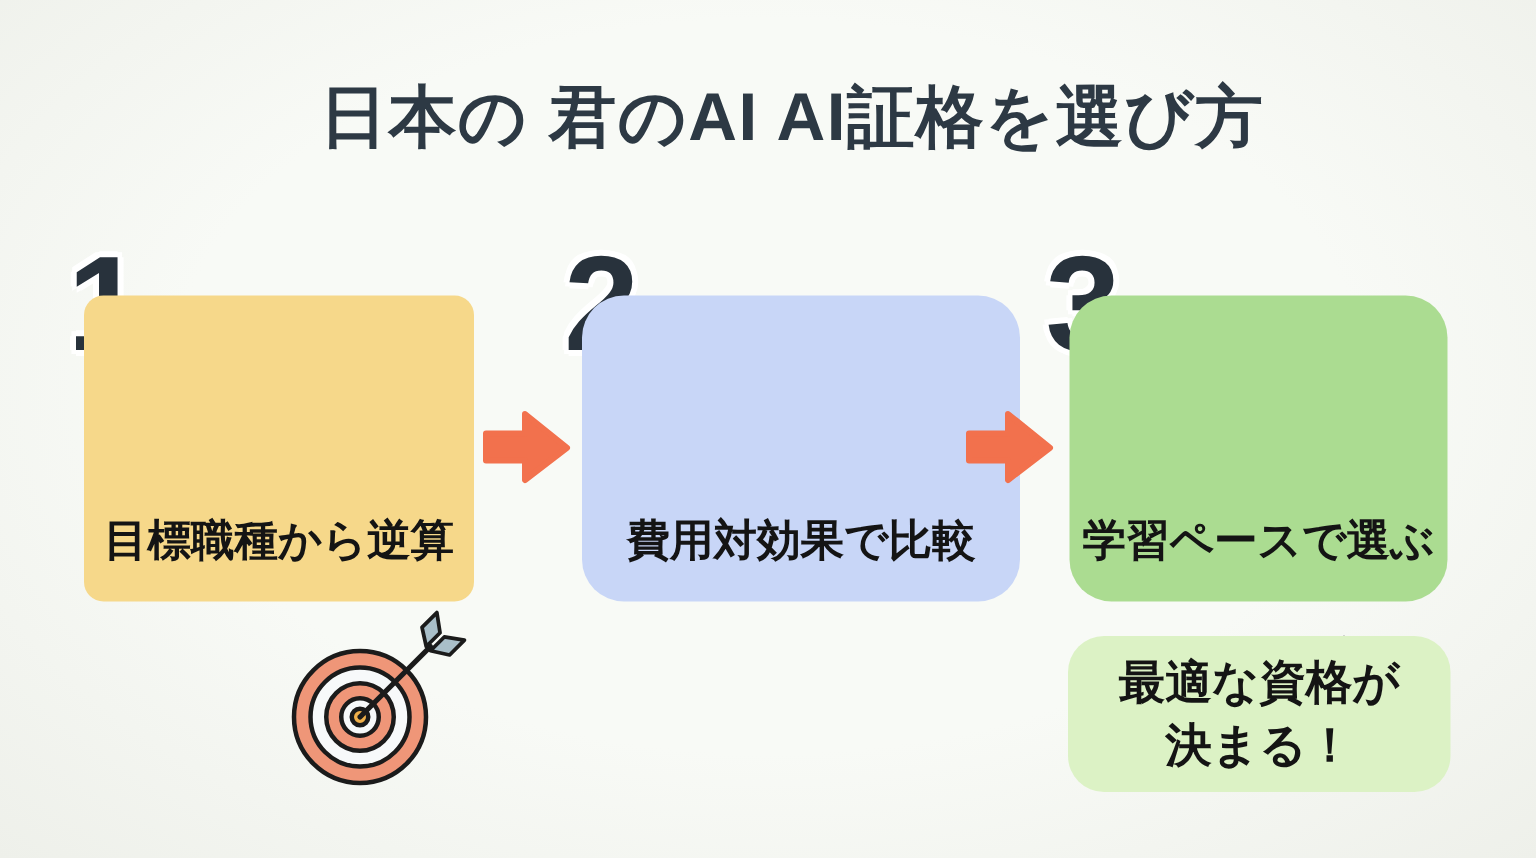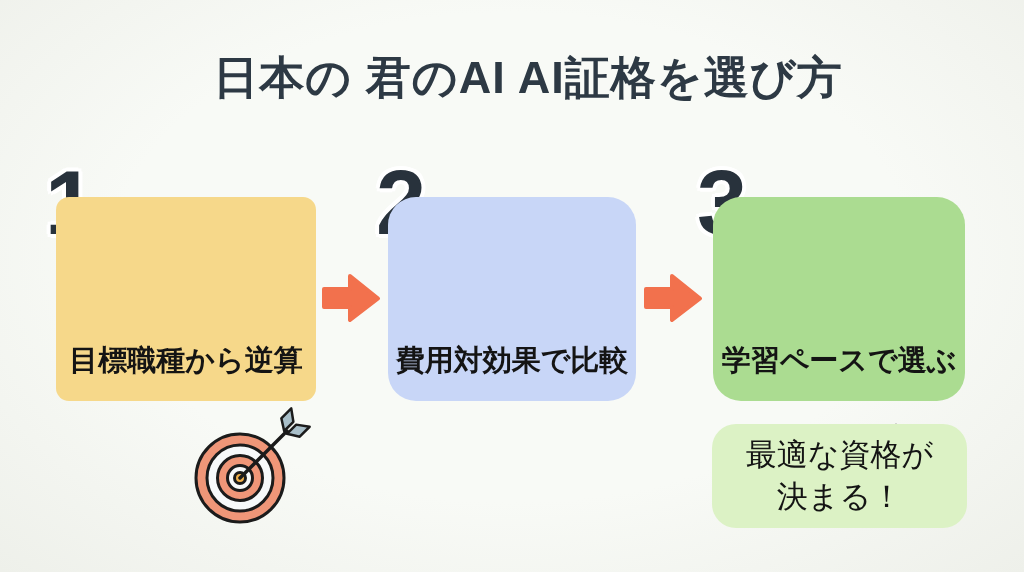--- a/index.html
+++ b/index.html
@@ -15,21 +15,21 @@
   .title{
     position:absolute;left:0;right:0;top:48px;margin:0;
     text-align:center;font-size:45px;font-weight:800;letter-spacing:1px;
     color:#2d3944;
     padding-left:32px;
   }
   .card{
     position:absolute;top:197px;height:204px;border-radius:28px;
   }
   .card-1{left:56px;width:260px;background:#f6d88a;border-radius:13px;}
-  .card-2{left:388px;width:248px;background:#c8d6f7;}
+  .card-2{left:388px;width:248px;background:#c8d6f7;padding-left:44px;}
   .card-3{left:713px;width:252px;background:#abdc91;}
   .step-number{
     position:absolute;top:158px;width:60px;text-align:center;
     font-size:90px;line-height:1;font-weight:900;color:#28323c;
     text-shadow:
       -4px 0 0 #fff, 4px 0 0 #fff, 0 -4px 0 #fff, 0 4px 0 #fff,
       -3px -3px 0 #fff, 3px -3px 0 #fff, -3px 3px 0 #fff, 3px 3px 0 #fff;
   }
   .num-1{left:40px;}
   .num-2{left:371px;}
@@ -45,21 +45,21 @@
   .arrow{position:absolute;top:270px;width:60px;height:57px;}
   .arrow-1{left:321px;}
   .arrow-2{left:643px;}
   .result-box{
     position:absolute;left:712px;top:424px;width:255px;height:104px;
     background:#dcf2c5;border-radius:24px;
     display:flex;flex-direction:column;justify-content:center;
     text-align:center;
   }
   .result-line{
-    font-size:31px;line-height:1.35;font-weight:400;color:#141414;
+    font-size:31px;line-height:1.35;font-weight:700;color:#141414;
   }
 </style>
 </head>
 <body>
 
 <div class="canvas">
 
   <h1 class="title">日本の 君のAI AI証格を選び方</h1>
 
   <div class="step-number num-1">1</div>

